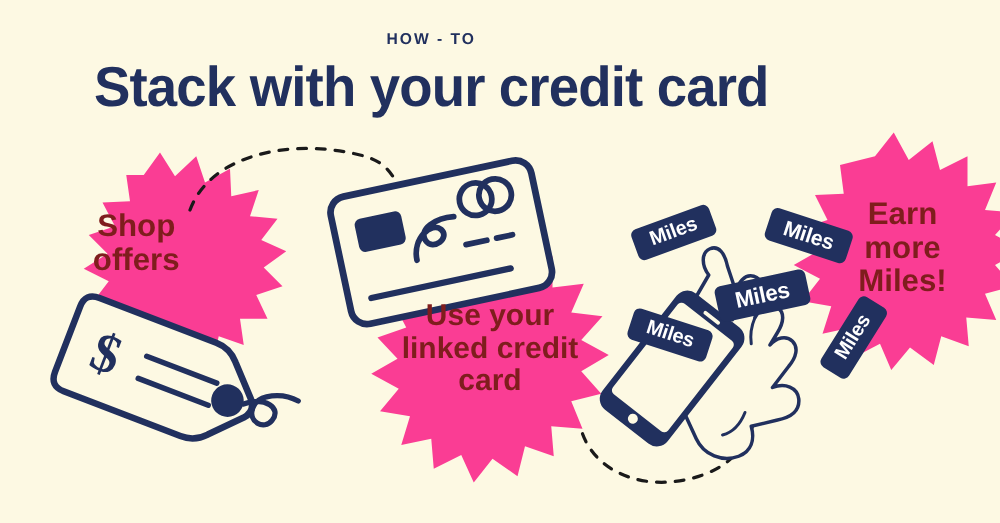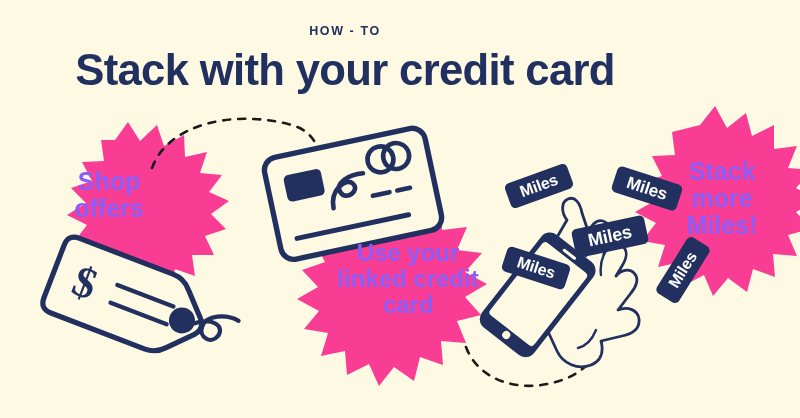--- a/index.html
+++ b/index.html
@@ -44,21 +44,21 @@
     white-space: nowrap;
     transform: scaleX(0.97);
   }
 
   
   .layer { position: absolute; }
 
   
   .burst-text {
     position: absolute;
-    color: #8b5cf6;
+    color: #7f1d1d;
     font-weight: 700;
     text-align: center;
     line-height: 1.08;
     white-space: pre-line;
     z-index: 6;
   }
 
   
   .pill {
     position: absolute;
@@ -196,25 +196,25 @@
         <circle cx="33" cy="110" r="4" fill="#FDF9E3"></circle>
       </g>
 
       <path d="M 596 330 C 592 340, 586 346, 578 348" fill="none" stroke="#21305E" stroke-width="2.4" stroke-linecap="round"></path>
     </g>
   </svg>
 
   <div class="burst-text" style="left:44px; top:168px; width:130px; font-size:25px;">Shop
 offers</div>
 
-  <div class="burst-text" style="left:308px; top:240px; width:200px; font-size:24px;">Use your
+  <div class="burst-text" style="left:292px; top:240px; width:200px; font-size:24px;">Use your
 linked credit
 card</div>
 
-  <div class="burst-text" style="left:660px; top:158px; width:124px; font-size:25px;">Stack
+  <div class="burst-text" style="left:660px; top:158px; width:124px; font-size:25px;">Earn
 more
 Miles!</div>
 
   <div class="pill" style="left:506px; top:173px; width:66px; height:26px; font-size:16px;
               transform: rotate(-20deg);">Miles</div>
 
   <div class="pill" style="left:573px; top:222px; width:74px; height:29px; font-size:18px;
               transform: rotate(-12deg); z-index:9;">Miles</div>
 
   <div class="pill" style="left:503px; top:255px; width:66px; height:26px; font-size:16px;

